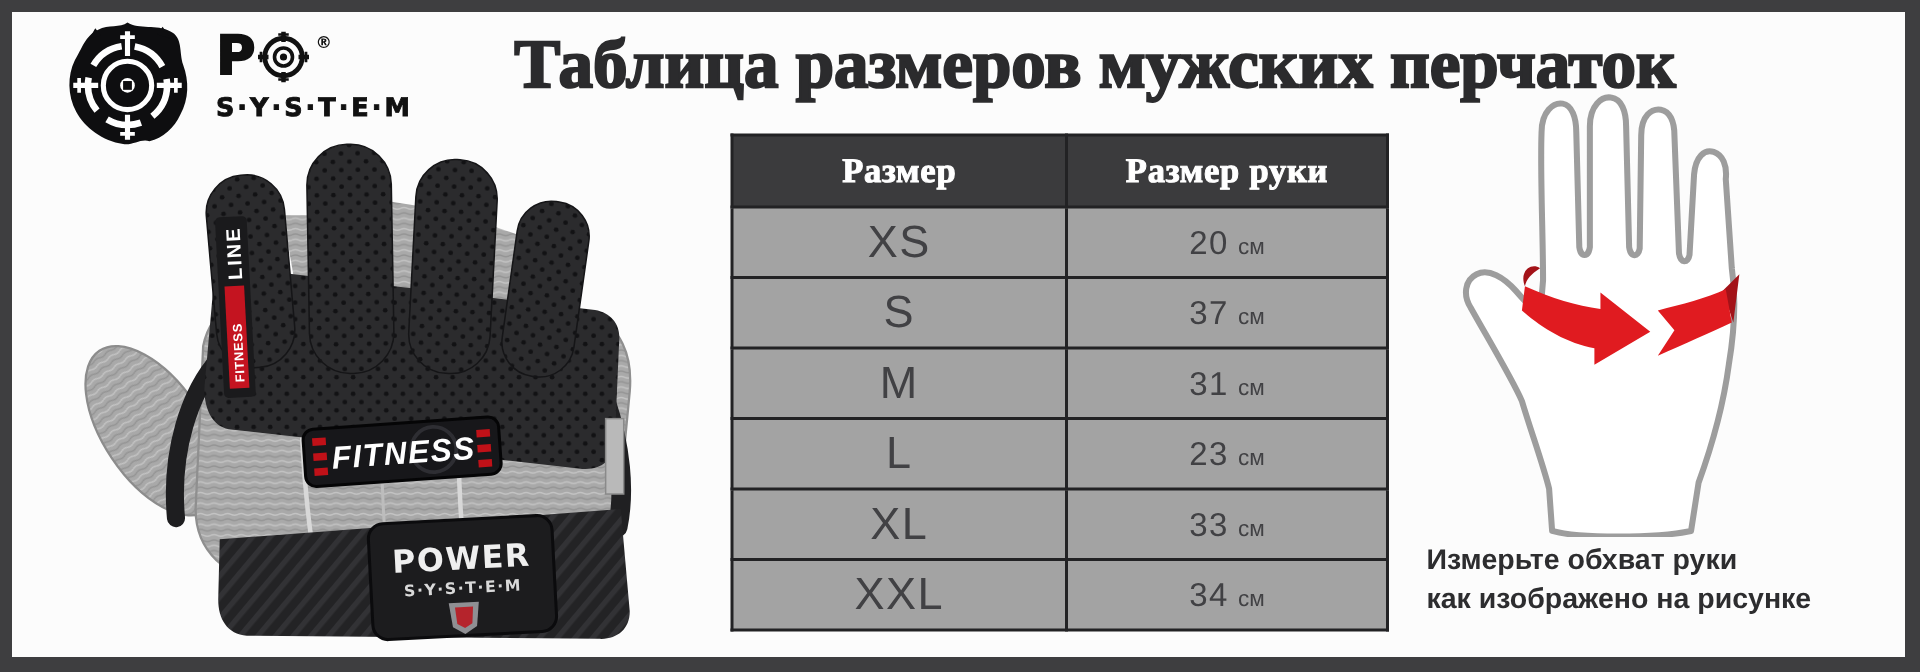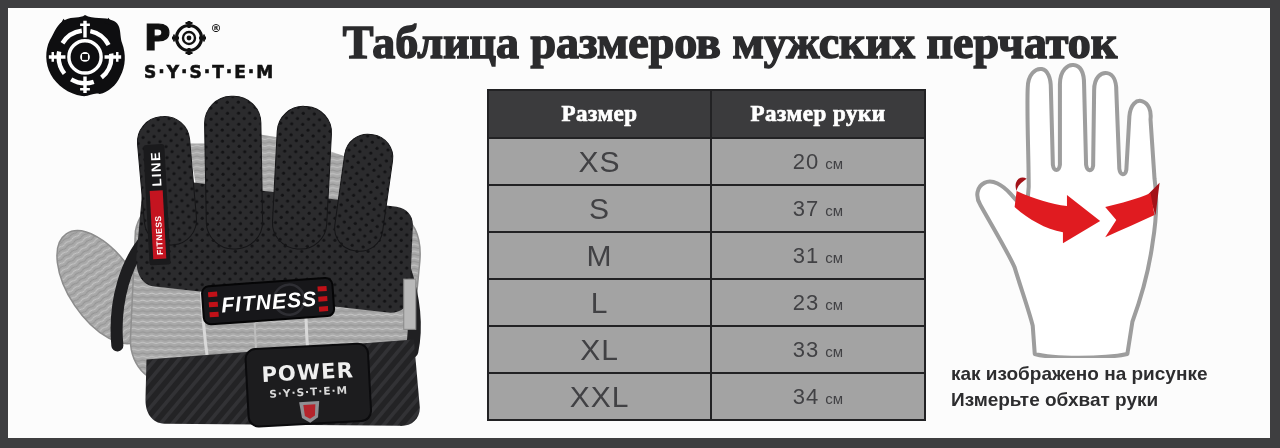--- a/index.html
+++ b/index.html
@@ -268,17 +268,17 @@
       <path d="M 195,137 L 206,126 L 202,158 Z" fill="#a31218"></path>
       <path d="M 152,150
                C 168,146 184,142 197,136
                L 201,158
                C 186,165 170,172 152,180
                L 163,163 Z" fill="#e01b20"></path>
     </g>
   </svg>
 
   <div class="caption">
+    <div>Измерьте обхват руки</div>
     <div>как изображено на рисунке</div>
-    <div>Измерьте обхват руки</div>
   </div>
 
 </div>
 
 </body></html>

